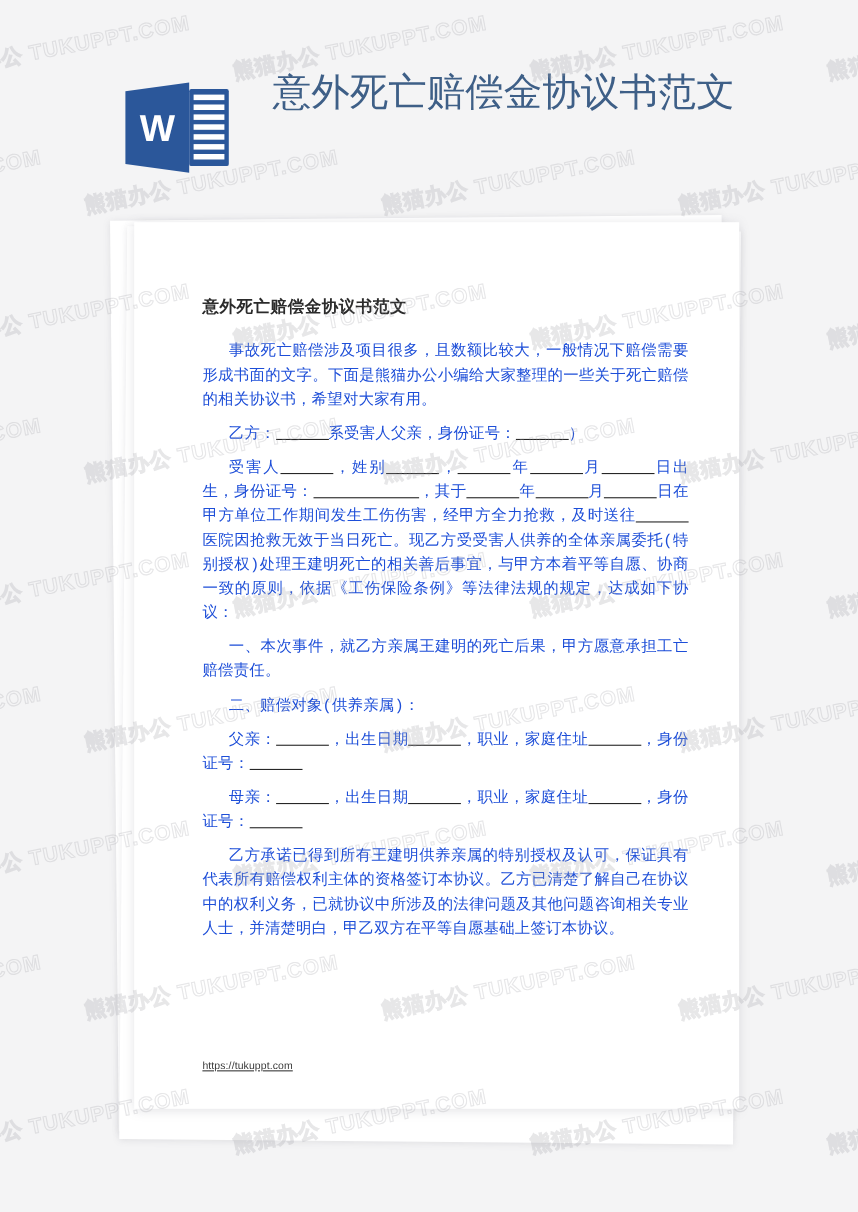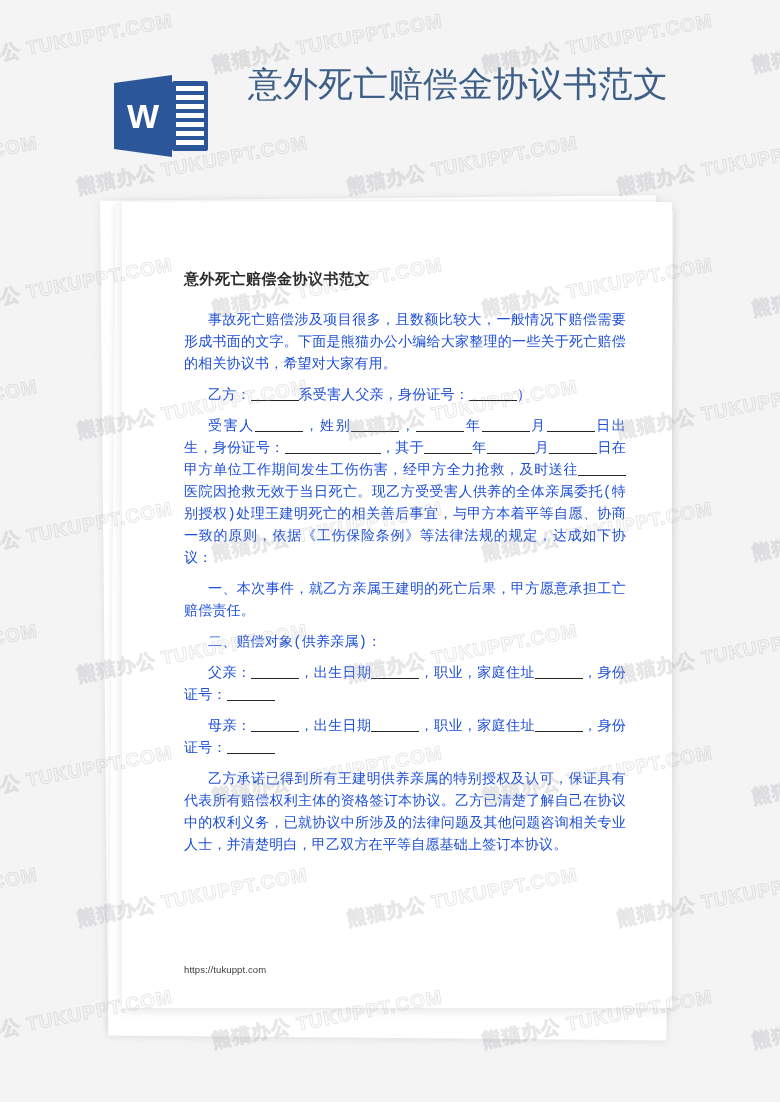--- a/index.html
+++ b/index.html
@@ -143,20 +143,21 @@
   .b-xl { width: 96px; }
 
   .footer-url {
     position: absolute;
     left: 62px;
     top: 762px;
     font-family: "Liberation Sans", "DejaVu Sans", sans-serif;
     font-size: 9.5px;
     color: #3a3a3a;
     letter-spacing: .1px;
+    text-decoration: underline;
   }
 </style>
 </head>
 <body>
 
 <div class="sheet-stack">
   <div class="sheet sheet-back2"></div>
   <div class="sheet sheet-back1"></div>
 </div>
 

